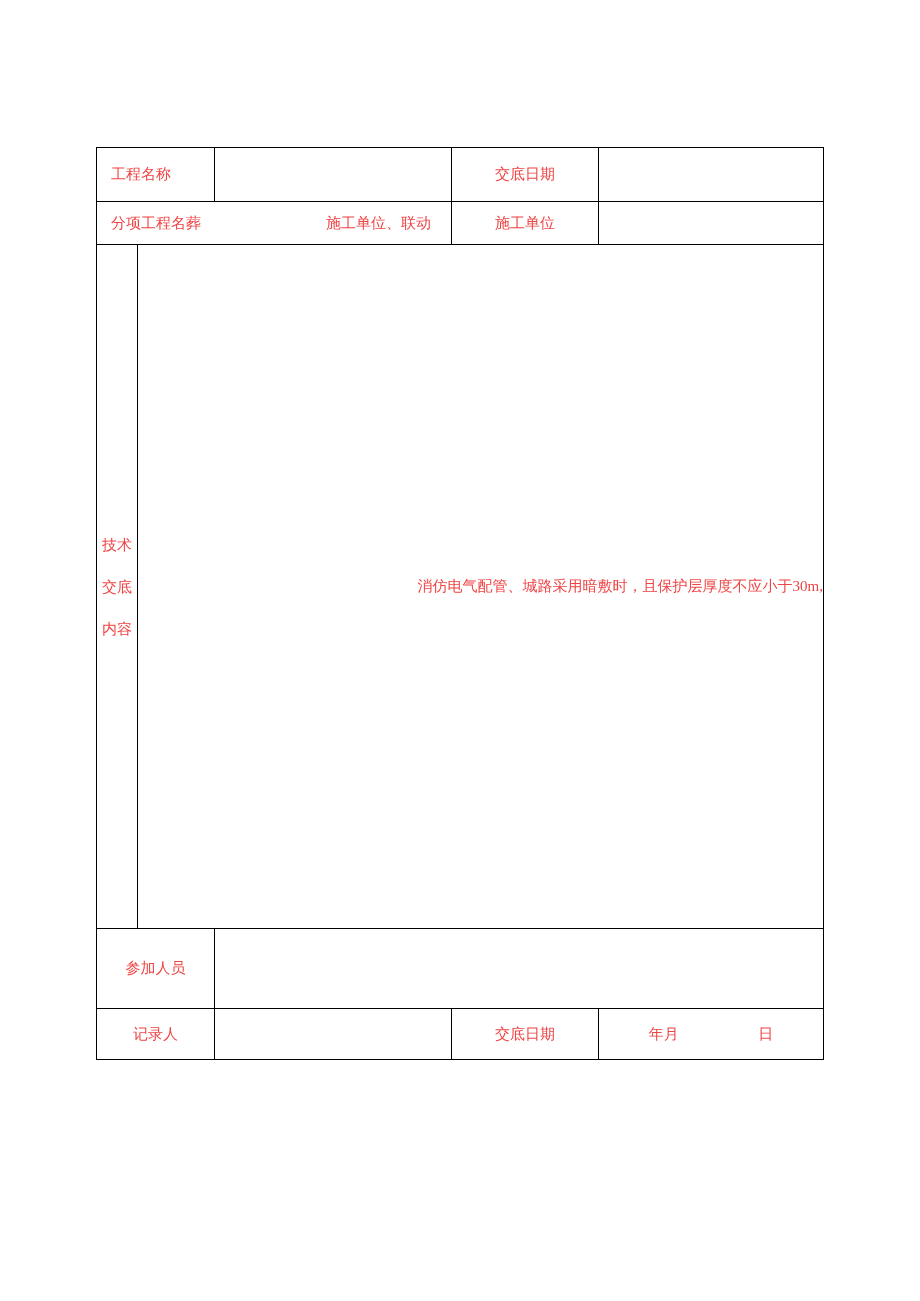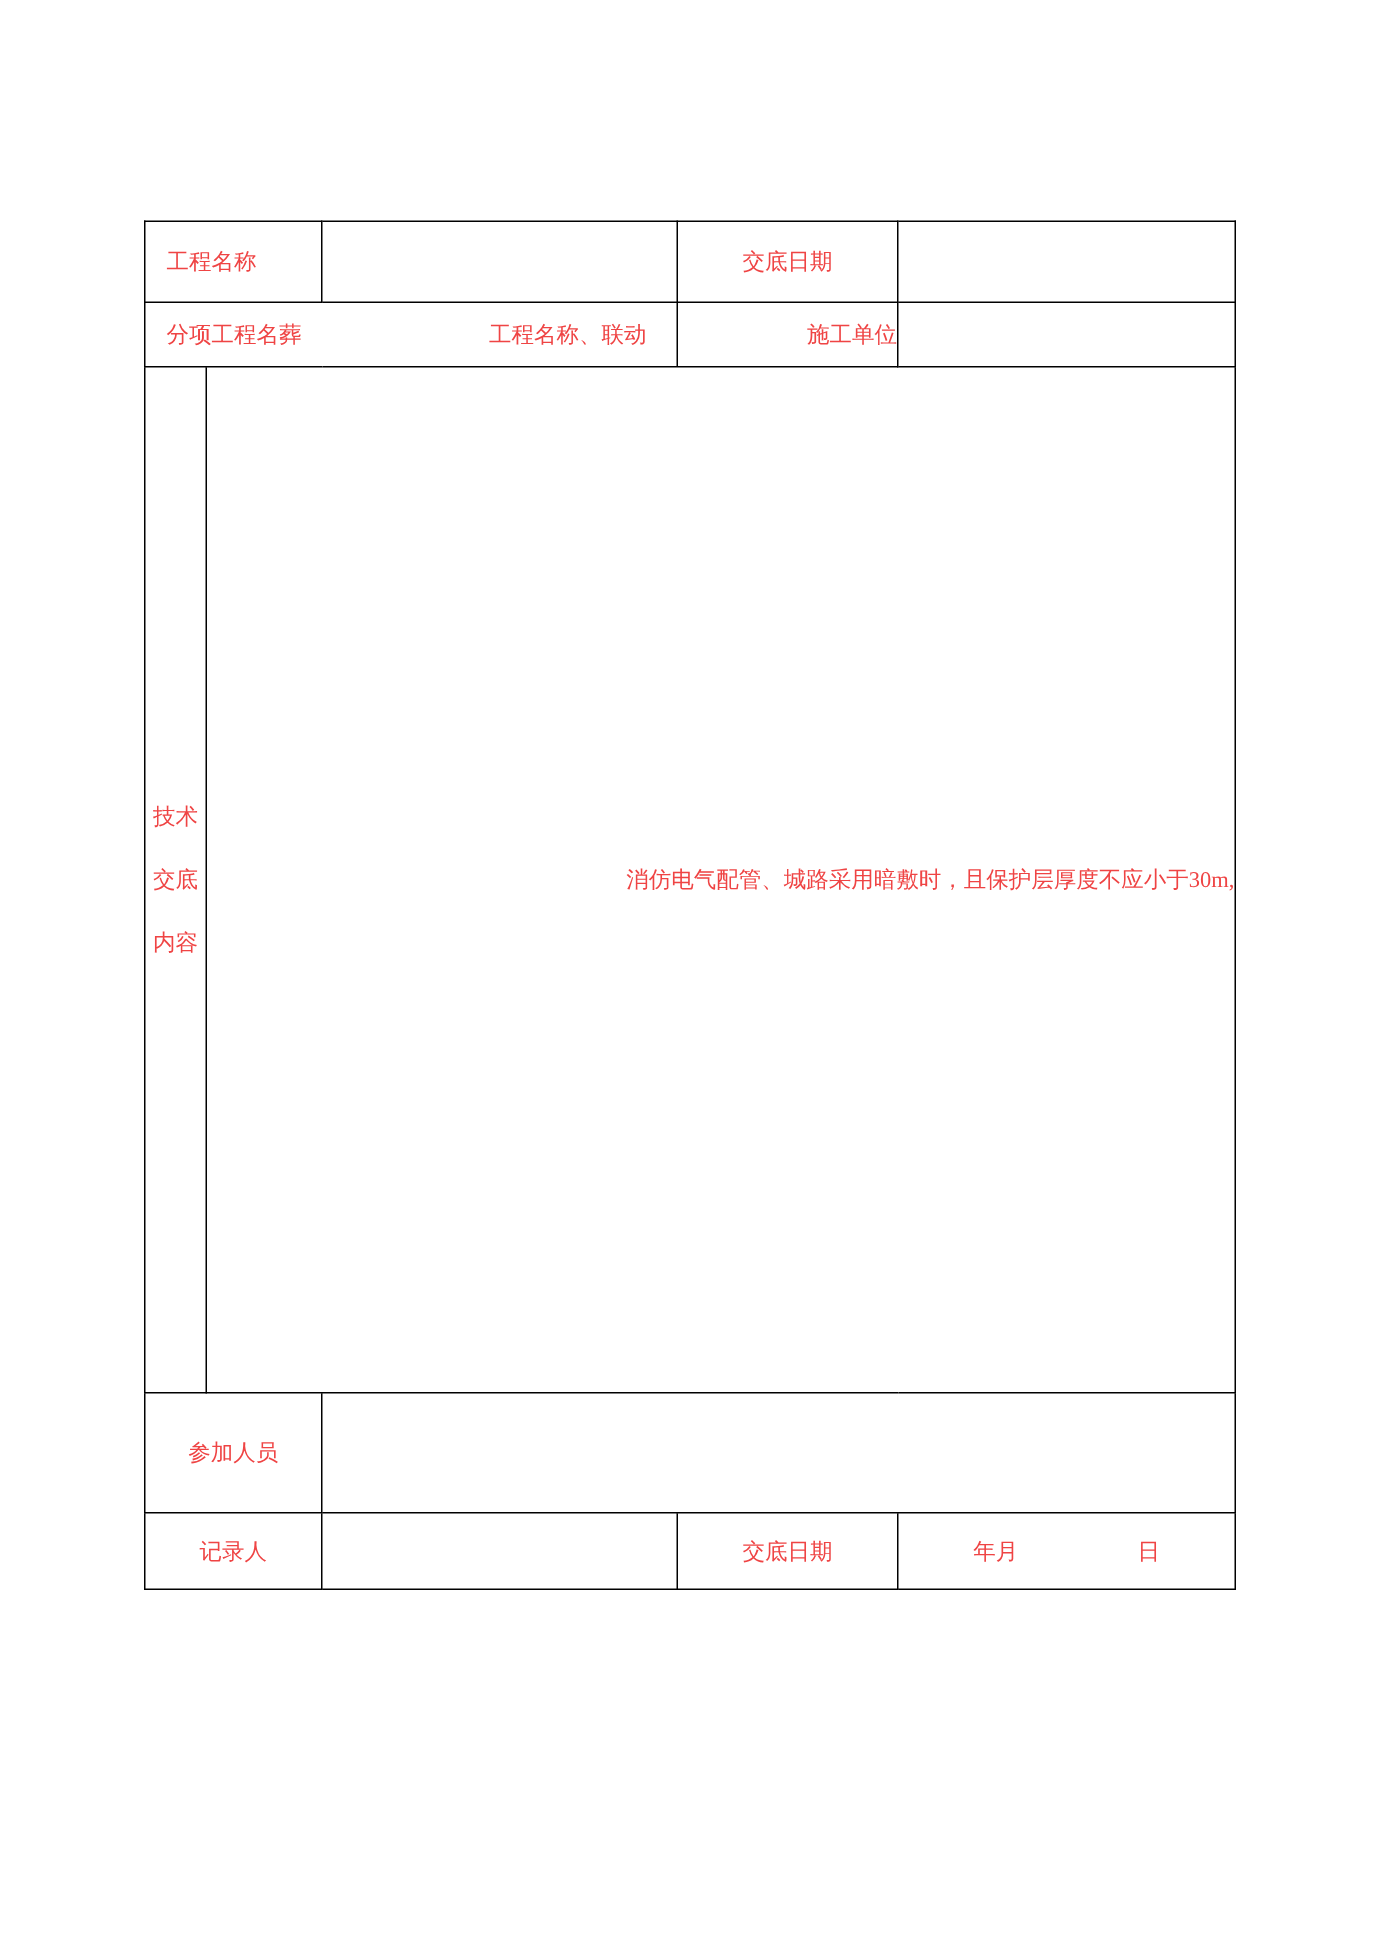--- a/index.html
+++ b/index.html
@@ -43,21 +43,21 @@
     }
     .label-col1-inner {
       padding-left: 14px;
       text-align: left;
     }
     .value-col1 {
       width: 237px;
     }
     .label-col2 {
       width: 147px;
-      text-align: right;
+      text-align: center;
     }
     .value-col2 {
       width: 225px;
     }
     .row-sub {
       height: 43px;
     }
     .vertical-label {
       width: 41px;
       text-align: center;
@@ -107,21 +107,21 @@
         <div class="label-col1-inner">工程名称</div>
       </td>
       <td class="value-col1"></td>
       <td class="label-col2">交底日期</td>
       <td class="value-col2"></td>
     </tr>
     <tr class="row-sub">
       <td colspan="3" class="label-col1" style="border-right: none; width: auto;">
         <div class="label-col1-inner" style="display:flex; justify-content:space-between; padding-right:20px;">
           <span>分项工程名葬</span>
-          <span>工程名称、联动</span>
+          <span>施工单位、联动</span>
         </div>
       </td>
 
       <td class="label-col2">施工单位</td>
       <td class="value-col2"></td>
     </tr>
     <tr>
       <td class="vertical-label">
         <div>技术</div>
         <div>交底</div>

